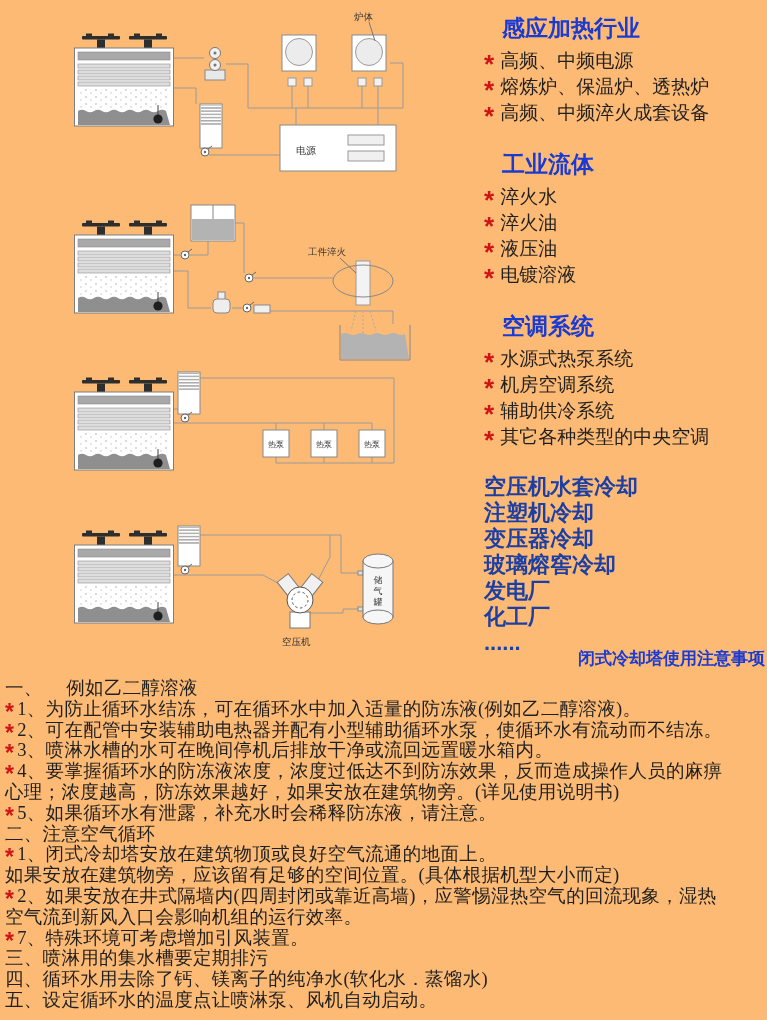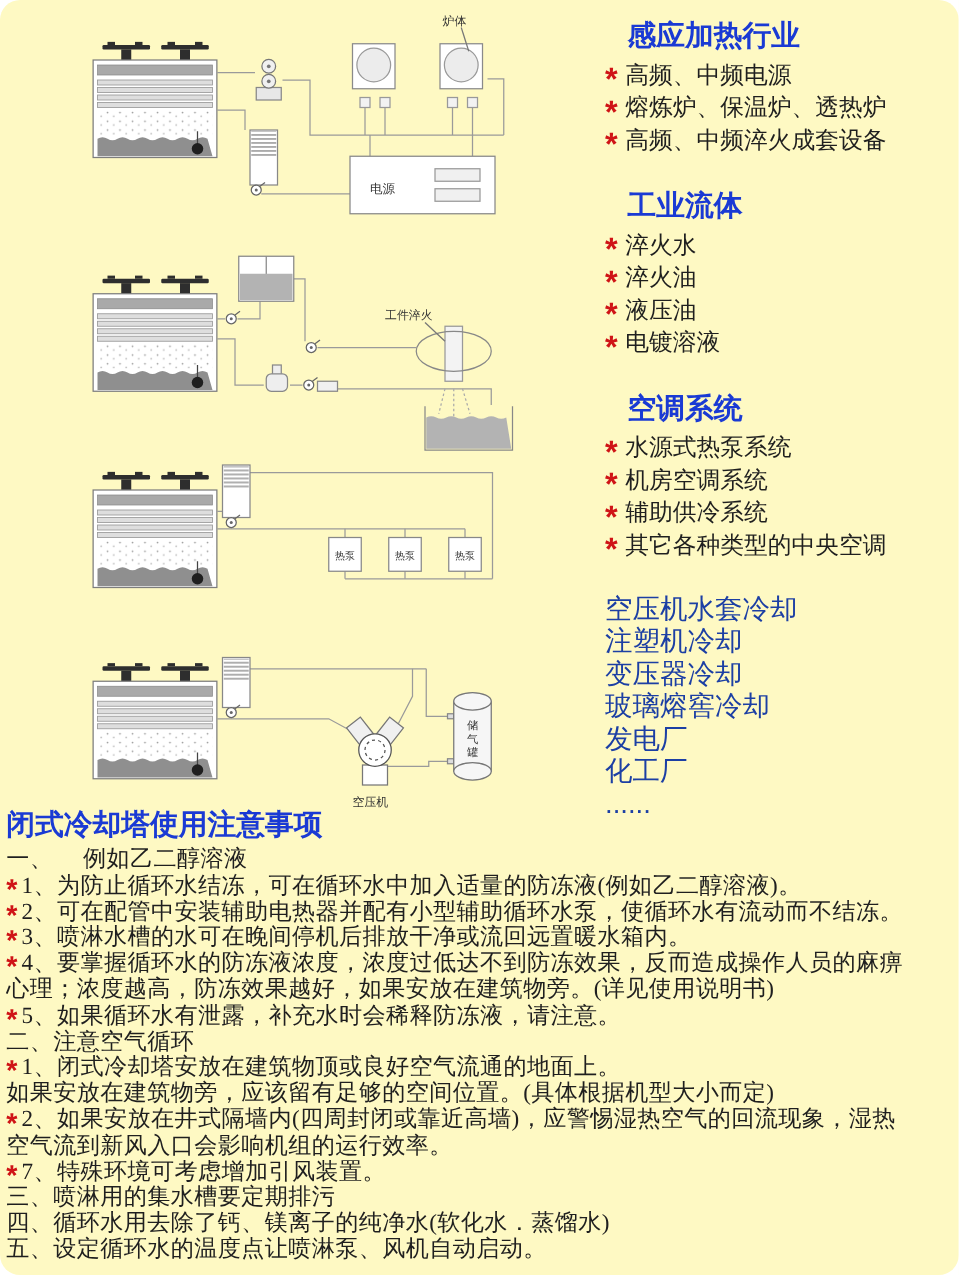--- a/index.html
+++ b/index.html
@@ -1,39 +1,39 @@
 <!DOCTYPE html>
 <html style="--header-blue: #1a3ad4; --list-blue: #1c3fa4; --asterisk-red: #cf1416; --text-black: #1f1f1f; --diagram-line: #9a9a9a;"><head>
 <meta charset="utf-8">
 <style>
   html,body{margin:0;padding:0;background:#ffffff;}
-  #page{position:relative;width:767px;height:1020px;background:#fef9c3;overflow:hidden;
-        font-family:"Liberation Serif", serif;color:var(--text-black,#1f1f1f);border-radius:16px;}
+  #page{position:relative;width:767px;height:1020px;background:#fdba74;overflow:hidden;
+        font-family:"Liberation Serif", serif;color:var(--text-black,#1f1f1f);}
 
   
   .diagram{position:absolute;}
   svg text{font-family:"Liberation Sans", sans-serif;fill:#333;}
 
   
   #apps{position:absolute;left:484px;top:14px;width:280px;}
   .app-section{margin-bottom:24px;}
   .app-title{font-family:"Liberation Sans",sans-serif;font-size:23px;font-weight:bold;
              color:var(--header-blue,#1a3ad4);margin:0 0 6px 18px;line-height:28px;}
   .app-item{font-size:19px;line-height:26px;white-space:nowrap;}
   .star{color:var(--asterisk-red,#cf1416);font-family:"Liberation Sans",sans-serif;
         font-weight:bold;font-size:26px;line-height:0;vertical-align:-6px;
         display:inline-block;margin-right:6px;}
   .bold-list{margin-top:14px;}
-  .bold-item{font-family:"Liberation Sans",sans-serif;font-size:22px;font-weight:normal;
+  .bold-item{font-family:"Liberation Sans",sans-serif;font-size:22px;font-weight:bold;
              color:var(--list-blue,#1c3fa4);line-height:26px;white-space:nowrap;}
 
   
   #notes{position:absolute;left:5px;top:645px;width:760px;}
-  .notes-title{font-family:"Liberation Sans",sans-serif;font-size:23px;font-weight:bold;
-               color:var(--header-blue,#1a3ad4);margin:0 0 5px 0;line-height:28px;}
+  .notes-title{font-family:"Liberation Sans",sans-serif;font-size:17px;font-weight:bold;
+               color:var(--header-blue,#1a3ad4);margin:0 0 5px 0;line-height:28px;text-align:right;}
   .note-line{font-size:18.5px;line-height:20.8px;letter-spacing:0.3px;white-space:nowrap;}
   .note-star{font-size:23px;vertical-align:-5px;margin-right:3px;}
 </style>
 </head>
 <body>
 
 <div id="page">
 
   <svg width="0" height="0" style="position:absolute" aria-hidden="true">
     <defs>

